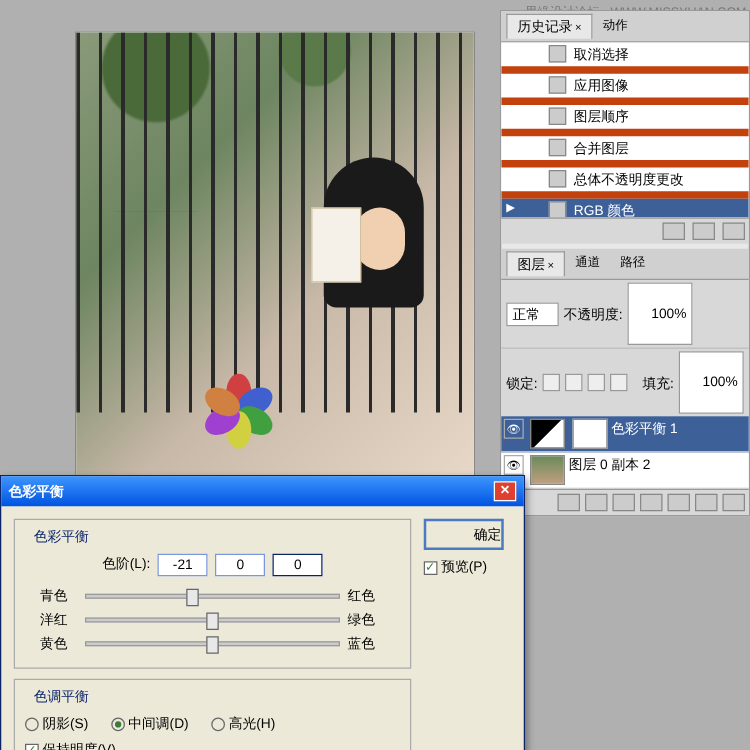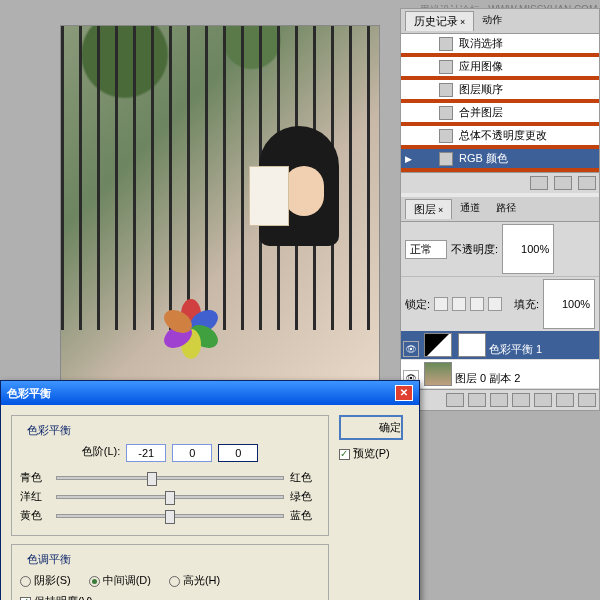--- a/index.html
+++ b/index.html
@@ -16,56 +16,56 @@
 .flower{position:absolute;left:100px;bottom:40px;width:60px;height:60px}
 .petal{position:absolute;width:20px;height:30px;border-radius:50%;left:20px;top:15px;transform-origin:50% 100%}
 .p1{background:#d04040}.p2{background:#4060d0;transform:rotate(60deg)}.p3{background:#40a040;transform:rotate(120deg)}.p4{background:#d0d040;transform:rotate(180deg)}.p5{background:#a040d0;transform:rotate(240deg)}.p6{background:#d08040;transform:rotate(300deg)}
 
 .panels{position:absolute;top:8px;right:0;width:200px;background:#e8e8e8;border:1px solid #999}
 .panel-tabs{background:#d0d0d0;border-bottom:1px solid #999;display:flex;padding:2px 4px}
 .tab{padding:2px 8px;font-size:10px;cursor:pointer}
 .tab.active{background:#e8e8e8;border:1px solid #999;border-bottom:none}
 .tab-close{margin-left:2px;font-size:9px}
 .history-list{background:#fff;max-height:140px;overflow:hidden}
-.history-item{display:flex;align-items:center;padding:2px 4px;border-bottom:4px solid #c2410c;font-size:10px}
+.history-item{display:flex;align-items:flex-start;padding:2px 4px;border-bottom:6px solid #c2410c;font-size:10px}
 .history-item.selected{background:#3d6099;color:#fff}
 .history-icon{width:14px;height:14px;background:#ccc;margin-right:6px;border:1px solid #888;margin-left:24px}
 .history-item .arrow{width:10px;font-size:9px}
 .history-toolbar{background:#d8d8d8;padding:3px;display:flex;justify-content:flex-end;gap:6px;border-top:1px solid #999}
 .mini-btn{width:18px;height:14px;background:#ccc;border:1px solid #888}
 
 .layers-panel{margin-top:4px}
 .layer-opts{display:flex;align-items:center;padding:2px 4px;gap:4px;font-size:10px;background:#d8d8d8}
 .layer-select{border:1px solid #999;padding:1px 14px 1px 4px;background:#fff}
 .layer-input{width:52px;border:1px solid #999;padding:18px;text-align:left;background:#fff}
 .lock-row{display:flex;align-items:center;padding:2px 4px;gap:4px;font-size:10px;background:#d8d8d8;border-top:1px solid #bbb}
 .lock-icn{width:14px;height:14px;border:1px solid #999;background:#eee}
 .layers-list{background:#fff}
-.layer-row{display:flex;align-items:flex-end;padding:2px;border-bottom:1px solid #ddd;font-size:10px}
+.layer-row{display:flex;align-items:flex-start;padding:2px;border-bottom:1px solid #ddd;font-size:10px}
 .layer-row.selected{background:#3d6099;color:#fff}
 .eye{width:16px;height:16px;border:1px solid #aaa;margin-right:2px;display:flex;align-items:center;justify-content:center}
 .eye::before{content:"👁";font-size:9px}
 .layer-thumb{width:28px;height:24px;background:#fff;border:1px solid #888;margin:0 3px}
 .layer-thumb.adj{background:linear-gradient(135deg,#000 49%,#fff 51%)}
 .layer-thumb.mask{background:#fff}
 .layer-thumb.img{background:linear-gradient(#6a8a5a,#c0a080)}
 .layer-toolbar{background:#d8d8d8;padding:3px;display:flex;justify-content:flex-end;gap:4px;border-top:1px solid #999}
 
 .dialog{position:absolute;top:380px;left:0;width:420px;background:#ece9d8;border:1px solid #0a246a;box-shadow:2px 2px 6px rgba(0,0,0,0.4)}
 .titlebar{background:linear-gradient(#3d95ff,#0053e1);color:#fff;padding:4px 6px;display:flex;justify-content:space-between;align-items:center;font-weight:bold;font-size:12px}
 .close-btn{width:18px;height:16px;background:#e04030;color:#fff;border:1px solid #fff;text-align:center;line-height:13px;font-size:10px;cursor:pointer}
 .dialog-body{padding:10px;display:flex;gap:10px}
 .dialog-left{flex:1}
 .dialog-right{width:70px}
 .fieldset{border:1px solid #aaa;padding:8px;margin-bottom:8px}
 .fieldset-title{color:#0a246a;font-size:11px;margin:-14px 0 6px 4px;background:#ece9d8;display:inline-block;padding:0 3px}
 .levels-row{display:flex;align-items:flex-start;justify-content:center;gap:6px;margin-bottom:8px}
 .level-input{width:40px;border:1px solid #7a96df;padding:2px;text-align:center;font-size:11px}
 .level-input.focus{border:1px solid #0a246a;background:#fff}
-.slider-group{margin:4px 0}
+.slider-group{margin:4px 12px}
 .slider-row{display:flex;align-items:center;gap:6px}
 .slider-label{width:30px;font-size:11px}
 .slider-track{flex:1;height:4px;background:#ccc;border:1px solid #999;position:relative}
 .slider-thumb{position:absolute;top:-5px;width:10px;height:14px;background:#e8e8e8;border:1px solid #666;transform:translateX(-5px)}
 .tone-row{display:flex;gap:18px;align-items:center}
 .radio{width:11px;height:11px;border:1px solid #666;border-radius:50%;display:inline-block;margin-right:3px;vertical-align:middle;position:relative}
 .radio.checked::after{content:"";position:absolute;top:2px;left:2px;width:5px;height:5px;background:#3a7a3a;border-radius:50%}
 .checkbox{width:11px;height:11px;border:1px solid #666;display:inline-block;margin-right:3px;vertical-align:middle;position:relative;background:#fff}
 .checkbox.checked::after{content:"✓";position:absolute;top:-2px;left:0;font-size:10px;color:#3a7a3a}
 .btn{width:64px;padding:3px 0;background:#ece9d8;border:1px solid #888;margin-bottom:6px;text-align:right;cursor:pointer;font-size:11px}

